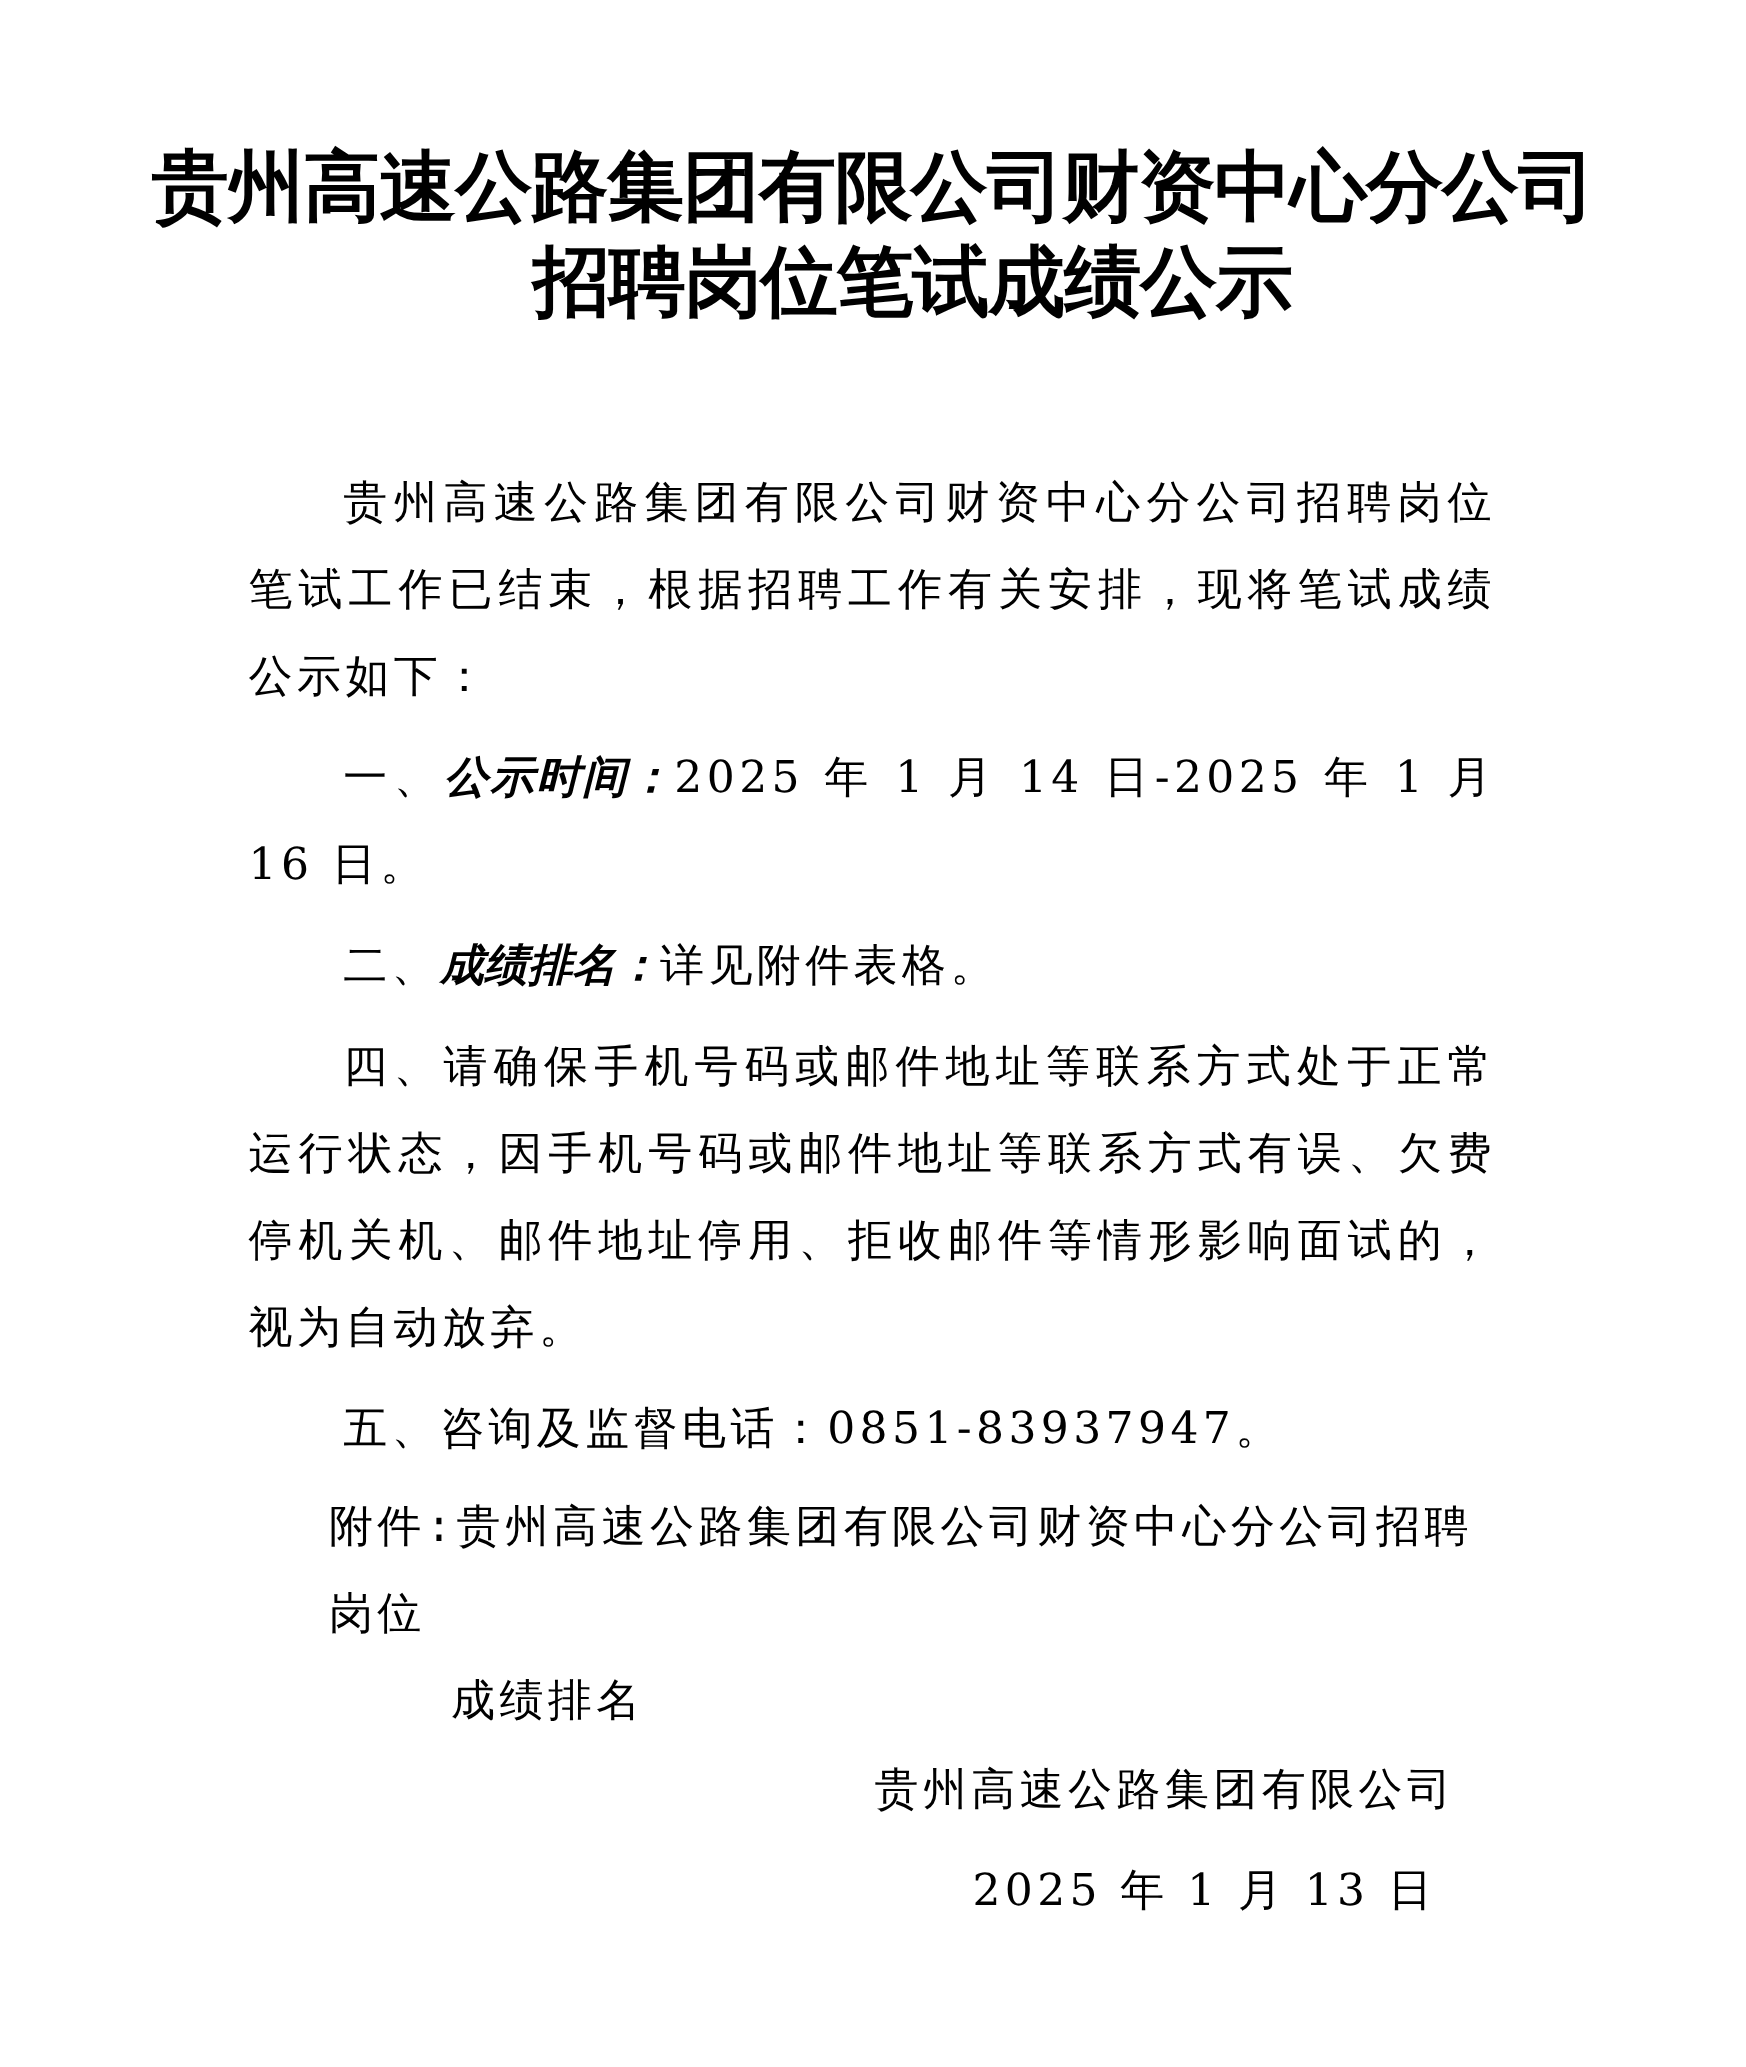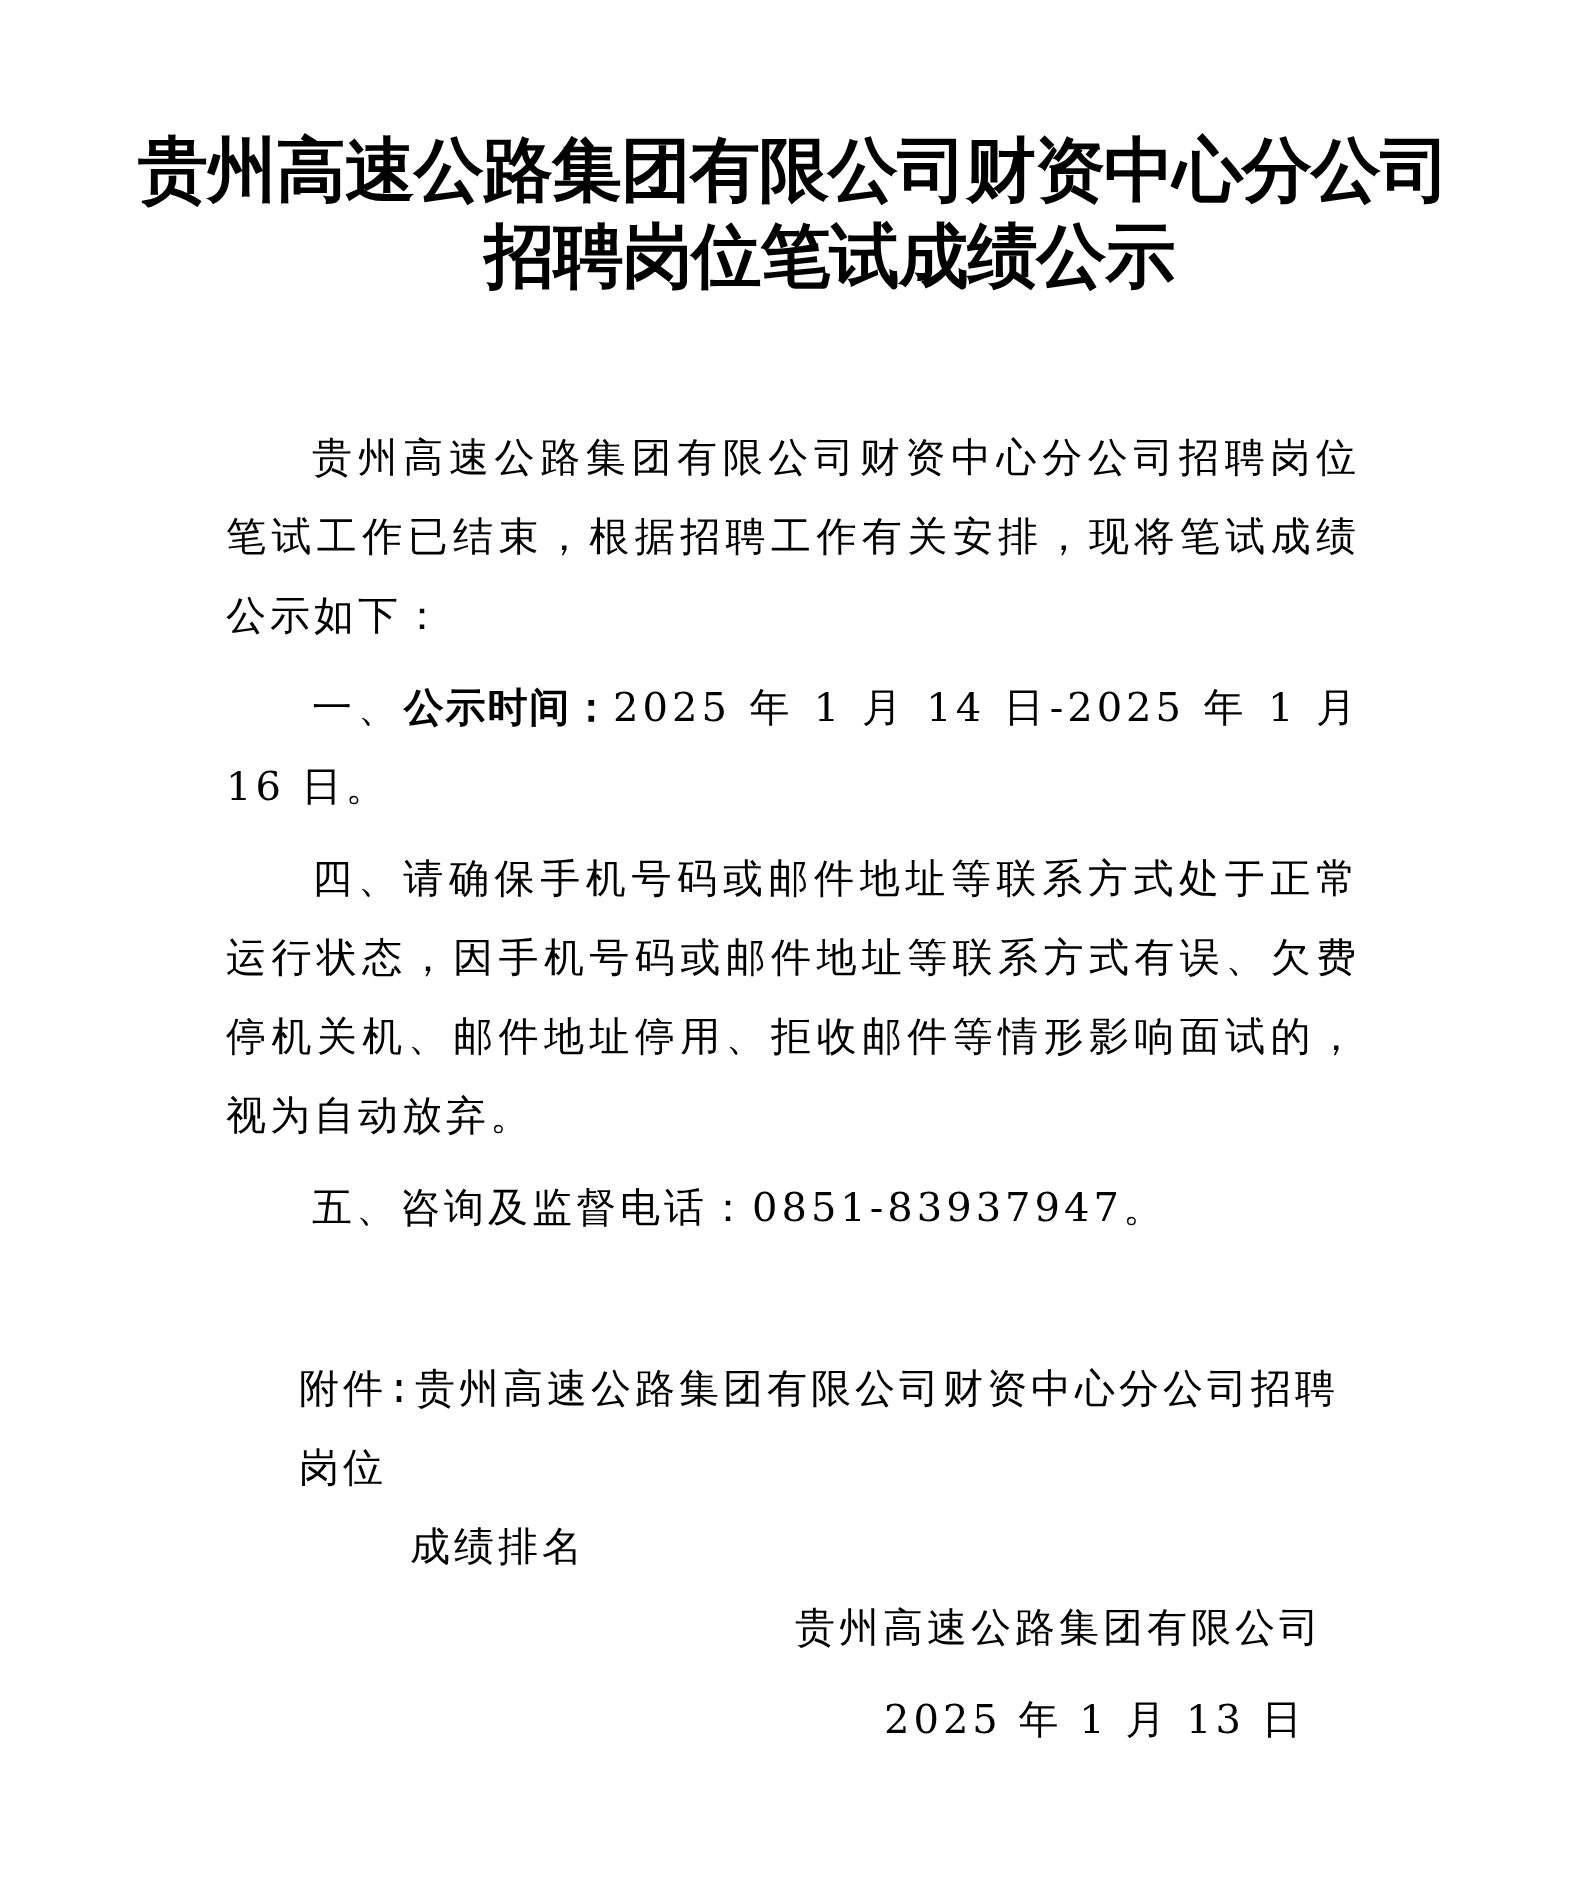--- a/index.html
+++ b/index.html
@@ -7,39 +7,40 @@
       font-family: "DejaVu Serif", "Liberation Serif", serif; color: #000; }
     .page { position: absolute; left: 0; top: 0; width: 1587px; height: 1879px; }
     .title { position: absolute; left: 0; width: 1587px; text-align: center;
       font-family: "DejaVu Sans", "Liberation Sans", sans-serif; font-weight: bold;
       font-size: 70px; letter-spacing: -1px; line-height: 60px; }
     .title.l1 { top: 140px; }
     .title.l2 { top: 226px; margin-left: 36px; }
     .body { position: absolute; left: 213px; width: 1160px; top: 405px;
       font-size: 40px; line-height: 79px; }
     .p { text-indent: 86px; text-align: justify; text-align-last: left; margin: 13px; letter-spacing: 4px; }
-    .b { font-weight: bold; font-family: "DejaVu Sans", "Liberation Sans", sans-serif; letter-spacing: 0; }
+    .b { font-weight: bold; font-family: "DejaVu Sans", "Liberation Sans", sans-serif; letter-spacing: 0; font-style: italic; }
     .attach { position: absolute; left: 299px; top: 1352px; width: 1080px;
       font-size: 40px; line-height: 79px; letter-spacing: 4px; font-family: Liberation Mono, monospace; }
     .attach .cont { padding-left: 111px; display: block; }
     .sign { position: absolute; left: 700px; width: 650px; top: 1588px;
       font-size: 40px; line-height: 79px; letter-spacing: 4px; }
     .sign .org { position: absolute; left: 95px; top: 0; white-space: nowrap; }
     .sign .date { position: absolute; left: 184px; top: 92px; white-space: nowrap; }
   </style>
 </head>
 <body>
 
 <div class="page">
   <div class="title l1">贵州高速公路集团有限公司财资中心分公司</div>
   <div class="title l2">招聘岗位笔试成绩公示</div>
 
   <div class="body">
     <p class="p">贵州高速公路集团有限公司财资中心分公司招聘岗位笔试工作已结束，根据招聘工作有关安排，现将笔试成绩公示如下：</p>
     <p class="p"><span>一、</span><span class="b">公示时间：</span><span>2025 年 1 月 14 日-2025 年 1 月 16 日。</span></p>
+    <p class="p"><span>二、</span><span class="b">成绩排名：</span><span>详见附件表格。</span></p>
     <p class="p"><span>四、</span><span>请确保手机号码或邮件地址等联系方式处于正常运行状态，因手机号码或邮件地址等联系方式有误、欠费停机关机、邮件地址停用、拒收邮件等情形影响面试的，视为自动放弃。</span></p>
     <p class="p"><span>五、</span><span>咨询及监督电话：0851-83937947。</span></p>
   </div>
 
   <div class="attach">
     <span>附件:</span><span>贵州高速公路集团有限公司财资中心分公司招聘岗位</span>
     <span class="cont">成绩排名</span>
   </div>
 
   <div class="sign">

